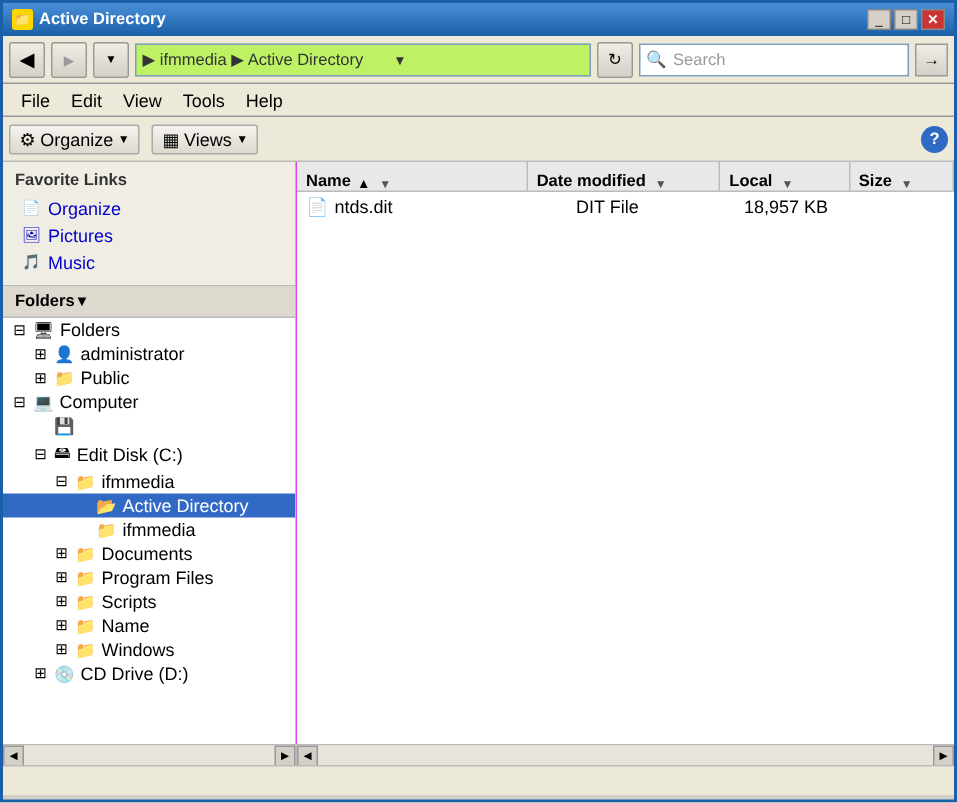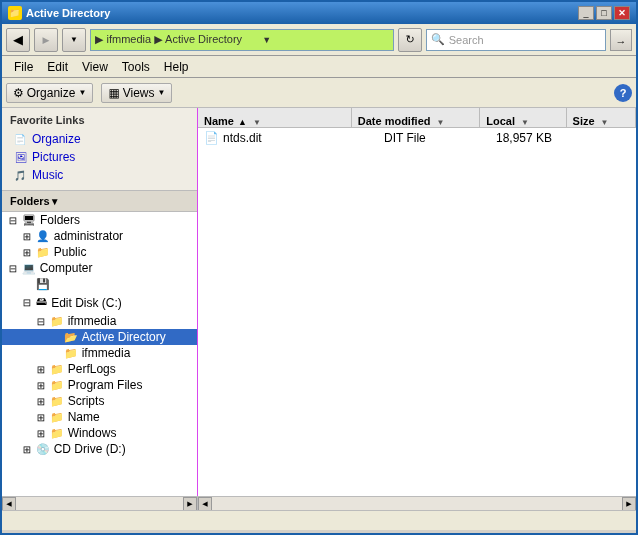--- a/index.html
+++ b/index.html
@@ -369,21 +369,21 @@
 
           <div class="tree-item indent-4">
             <span class="expander empty" style="width:14px; display:inline-block;"></span>
             <span style="font-size:11px; margin-right:2px;">📁</span>
             <span class="tree-label">ifmmedia</span>
           </div>
 
           <div class="tree-item indent-3">
             <span class="expander plus"></span>
             <span style="font-size:11px; margin-right:2px;">📁</span>
-            <span class="tree-label">PerfLogs</span>
+            <span class="tree-label">Documents</span>
           </div>
 
           <div class="tree-item indent-3">
             <span class="expander plus"></span>
             <span style="font-size:11px; margin-right:2px;">📁</span>
             <span class="tree-label">Program Files</span>
           </div>
 
           <div class="tree-item indent-3">
             <span class="expander plus"></span>

